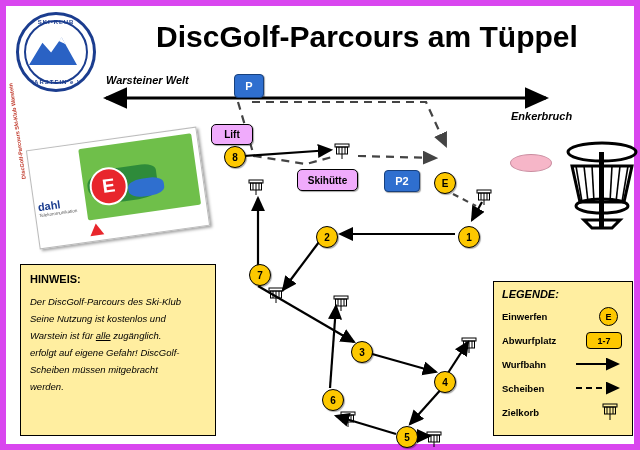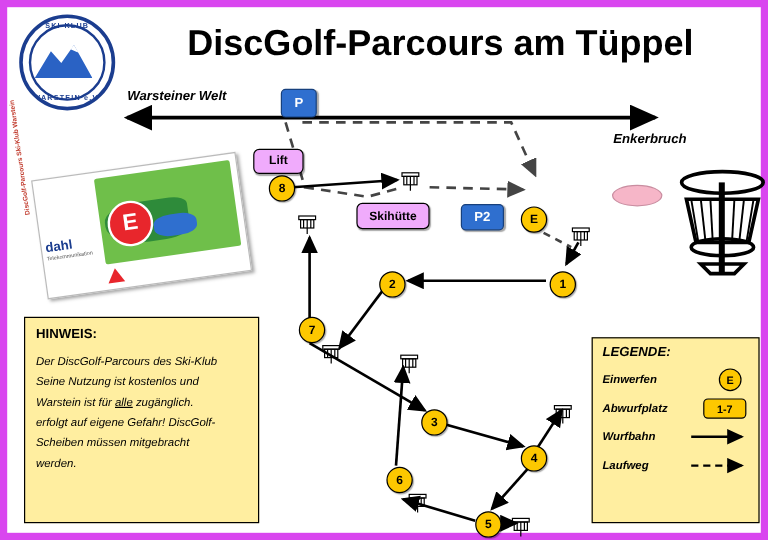--- a/index.html
+++ b/index.html
@@ -138,21 +138,21 @@
     padding:6px 8px;
   }
   .legend .head{
     font-size:11px;font-weight:bold;font-style:italic;color:#000;
     margin-bottom:4px;
   }
   .legend .row{
     display:flex;align-items:center;justify-content:space-between;
     height:24px;
   }
-  .legend .lbl{font-size:9.5px;font-weight:bold;font-style:italic;color:#000;}
+  .legend .lbl{font-size:9.5px;font-weight:bold;color:#000;}
   .legend .sym{width:50px;height:20px;position:relative;}
   .legend .ecirc{
     position:absolute;right:6px;top:1px;width:17px;height:17px;border-radius:50%;
     background:#fdc800;border:1px solid #000;font-size:9px;font-weight:bold;
     display:flex;align-items:center;justify-content:center;
   }
   .legend .pill{
     position:absolute;right:2px;top:2px;width:34px;height:15px;border-radius:4px;
     background:#fdc800;border:1px solid #000;font-size:9px;font-weight:bold;
     display:flex;align-items:center;justify-content:center;
@@ -428,28 +428,43 @@
               <marker id="lm1" markerWidth="7" markerHeight="7" refX="6" refY="3.2" orient="auto">
                 <path d="M0,0 L7,3.2 L0,6.4 z" fill="#000"></path>
               </marker>
             </defs>
           <line x1="2" y1="10" x2="44" y2="10" stroke="#000" stroke-width="2" marker-end="url(#lm1)"></line>
         </svg>
       </div>
     </div>
 
     <div class="row">
-      <div class="lbl">Laufweg</div>
+      <div class="lbl">Scheiben</div>
       <div class="sym">
         <svg width="50" height="20" viewBox="0 0 50 20">
           <defs>
               <marker id="lm2" markerWidth="7" markerHeight="7" refX="6" refY="3.2" orient="auto">
                 <path d="M0,0 L7,3.2 L0,6.4 z" fill="#000"></path>
               </marker>
             </defs>
           <line x1="2" y1="10" x2="44" y2="10" stroke="#000" stroke-width="2" stroke-dasharray="6,4" marker-end="url(#lm2)"></line>
         </svg>
       </div>
     </div>
 
+    <div class="row">
+      <div class="lbl">Zielkorb</div>
+      <div class="sym">
+        <svg width="50" height="20" viewBox="0 0 50 20">
+          <g transform="translate(28,1)">
+            <rect x="1" y="1" width="14" height="3" fill="none" stroke="#000"></rect>
+            <rect x="2.5" y="4" width="11" height="7" fill="none" stroke="#000"></rect>
+            <line x1="5" y1="4" x2="5" y2="11" stroke="#000"></line>
+            <line x1="8" y1="4" x2="8" y2="11" stroke="#000"></line>
+            <line x1="11" y1="4" x2="11" y2="11" stroke="#000"></line>
+            <line x1="8" y1="11" x2="8" y2="17" stroke="#000"></line>
+          </g>
+        </svg>
+      </div>
+    </div>
   </div>
 
 </div>
 
 </body></html>

